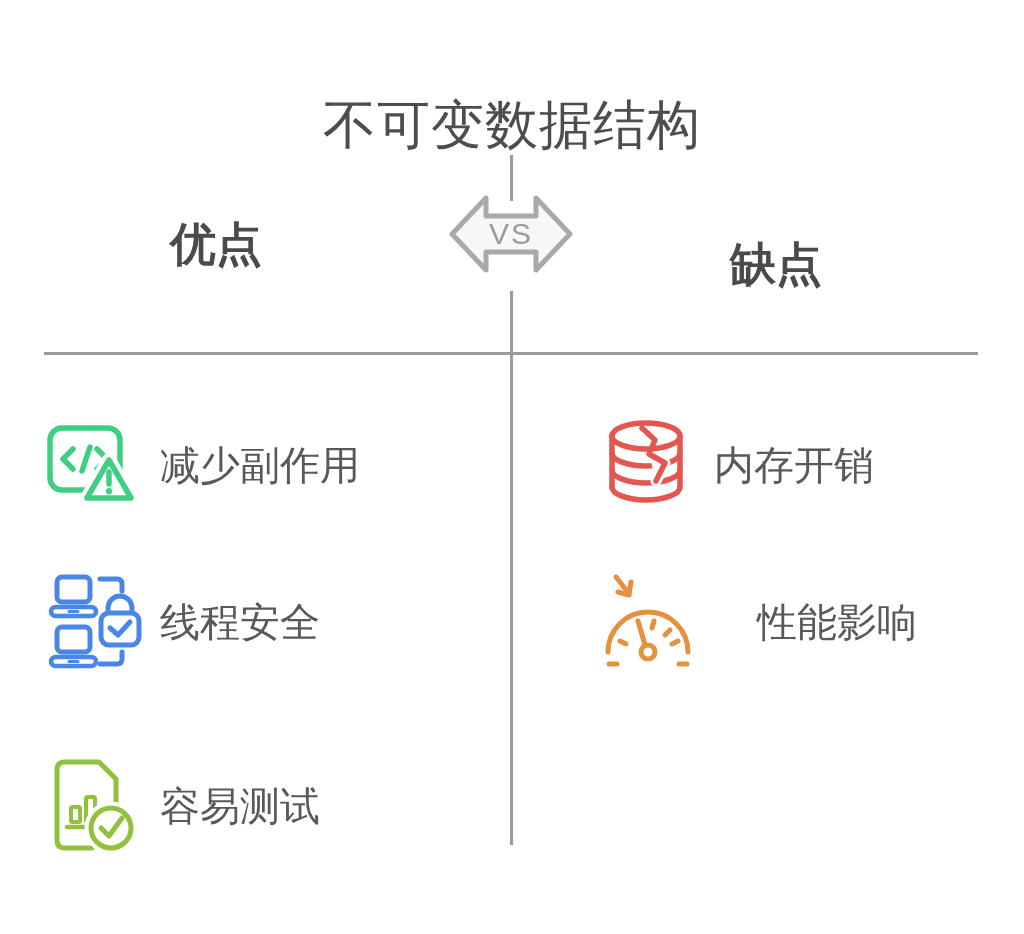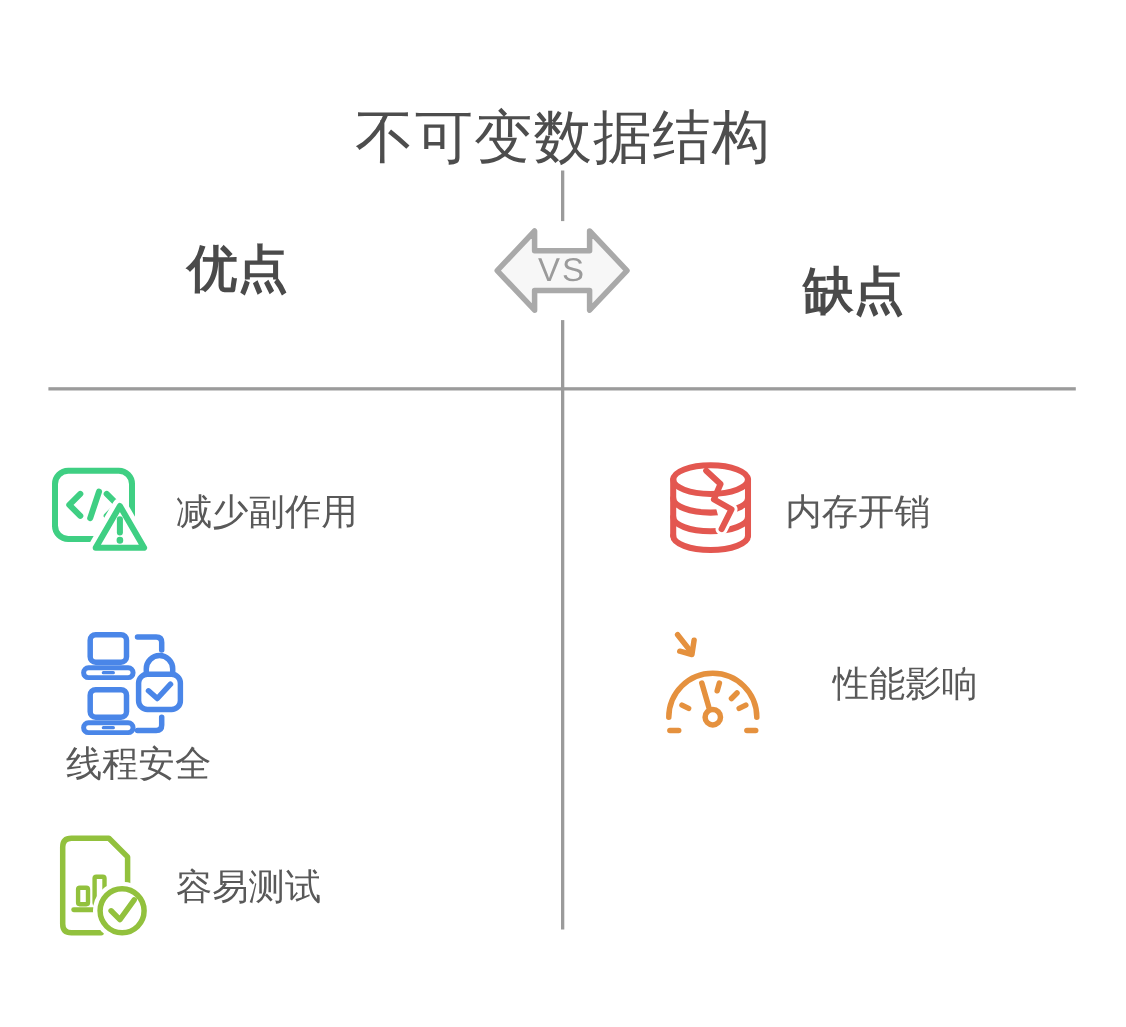--- a/index.html
+++ b/index.html
@@ -19,21 +19,21 @@
     font-size: 53px;
     font-weight: 400;
     color: #4d4d4d;
     letter-spacing: 1px;
   }
   .v-line { position: absolute; left: 510px; width: 3px; background: #9b9b9b; }
   .v-line-top { top: 155px; height: 46px; }
   .v-line-bottom { top: 291px; height: 554px; }
   .h-line { position: absolute; left: 44px; top: 352px; width: 934px; height: 3px; background: #9b9b9b; }
 
-  .vs-badge { position: absolute; left: 448px; top: 196px; width: 126px; height: 100px; }
+  .vs-badge { position: absolute; left: 448px; top: 184px; width: 126px; height: 100px; }
   .vs-badge svg { position: absolute; left: 0; top: 0; }
   .vs-text {
     position: absolute; left: 0; top: 0; width: 126px; height: 100px;
     display: flex; align-items: center; justify-content: center;
     font-size: 30px; color: #9b9b9b; letter-spacing: 2px; font-weight: 400;
   }
 
   .heading {
     position: absolute;
     top: 208px;
@@ -50,26 +50,26 @@
   .item {
     position: absolute;
     display: flex;
     align-items: center;
     height: 100px;
   }
   .item .icon { width: 100px; height: 100px; display: block; flex: 0 0 100px; }
   .item .icon svg { width: 100px; height: 100px; display: block; }
   .item .label {
     margin-left: 18px;
-    font-size: 33px;
+    font-size: 40px;
     color: #595959;
     white-space: nowrap;
   }
   .pos-l1 { left: 42px;  top: 415px; }
-  .pos-l2 { left: 42px;  top: 572px; flex-direction: column; }
+  .pos-l2 { left: 42px;  top: 572px; }
   .pos-l3 { left: 42px;  top: 756px; text-align: right; }
   .pos-r1 { left: 596px; top: 415px; }
   .pos-r2 { left: 596px; top: 572px; gap: 43px; }
 
   .stroke-ic { fill: none; stroke: currentColor; stroke-linecap: round; stroke-linejoin: round; }
   .casing    { fill: #ffffff; stroke: #ffffff; stroke-linecap: round; stroke-linejoin: round; }
 </style>
 </head>
 <body>
 

